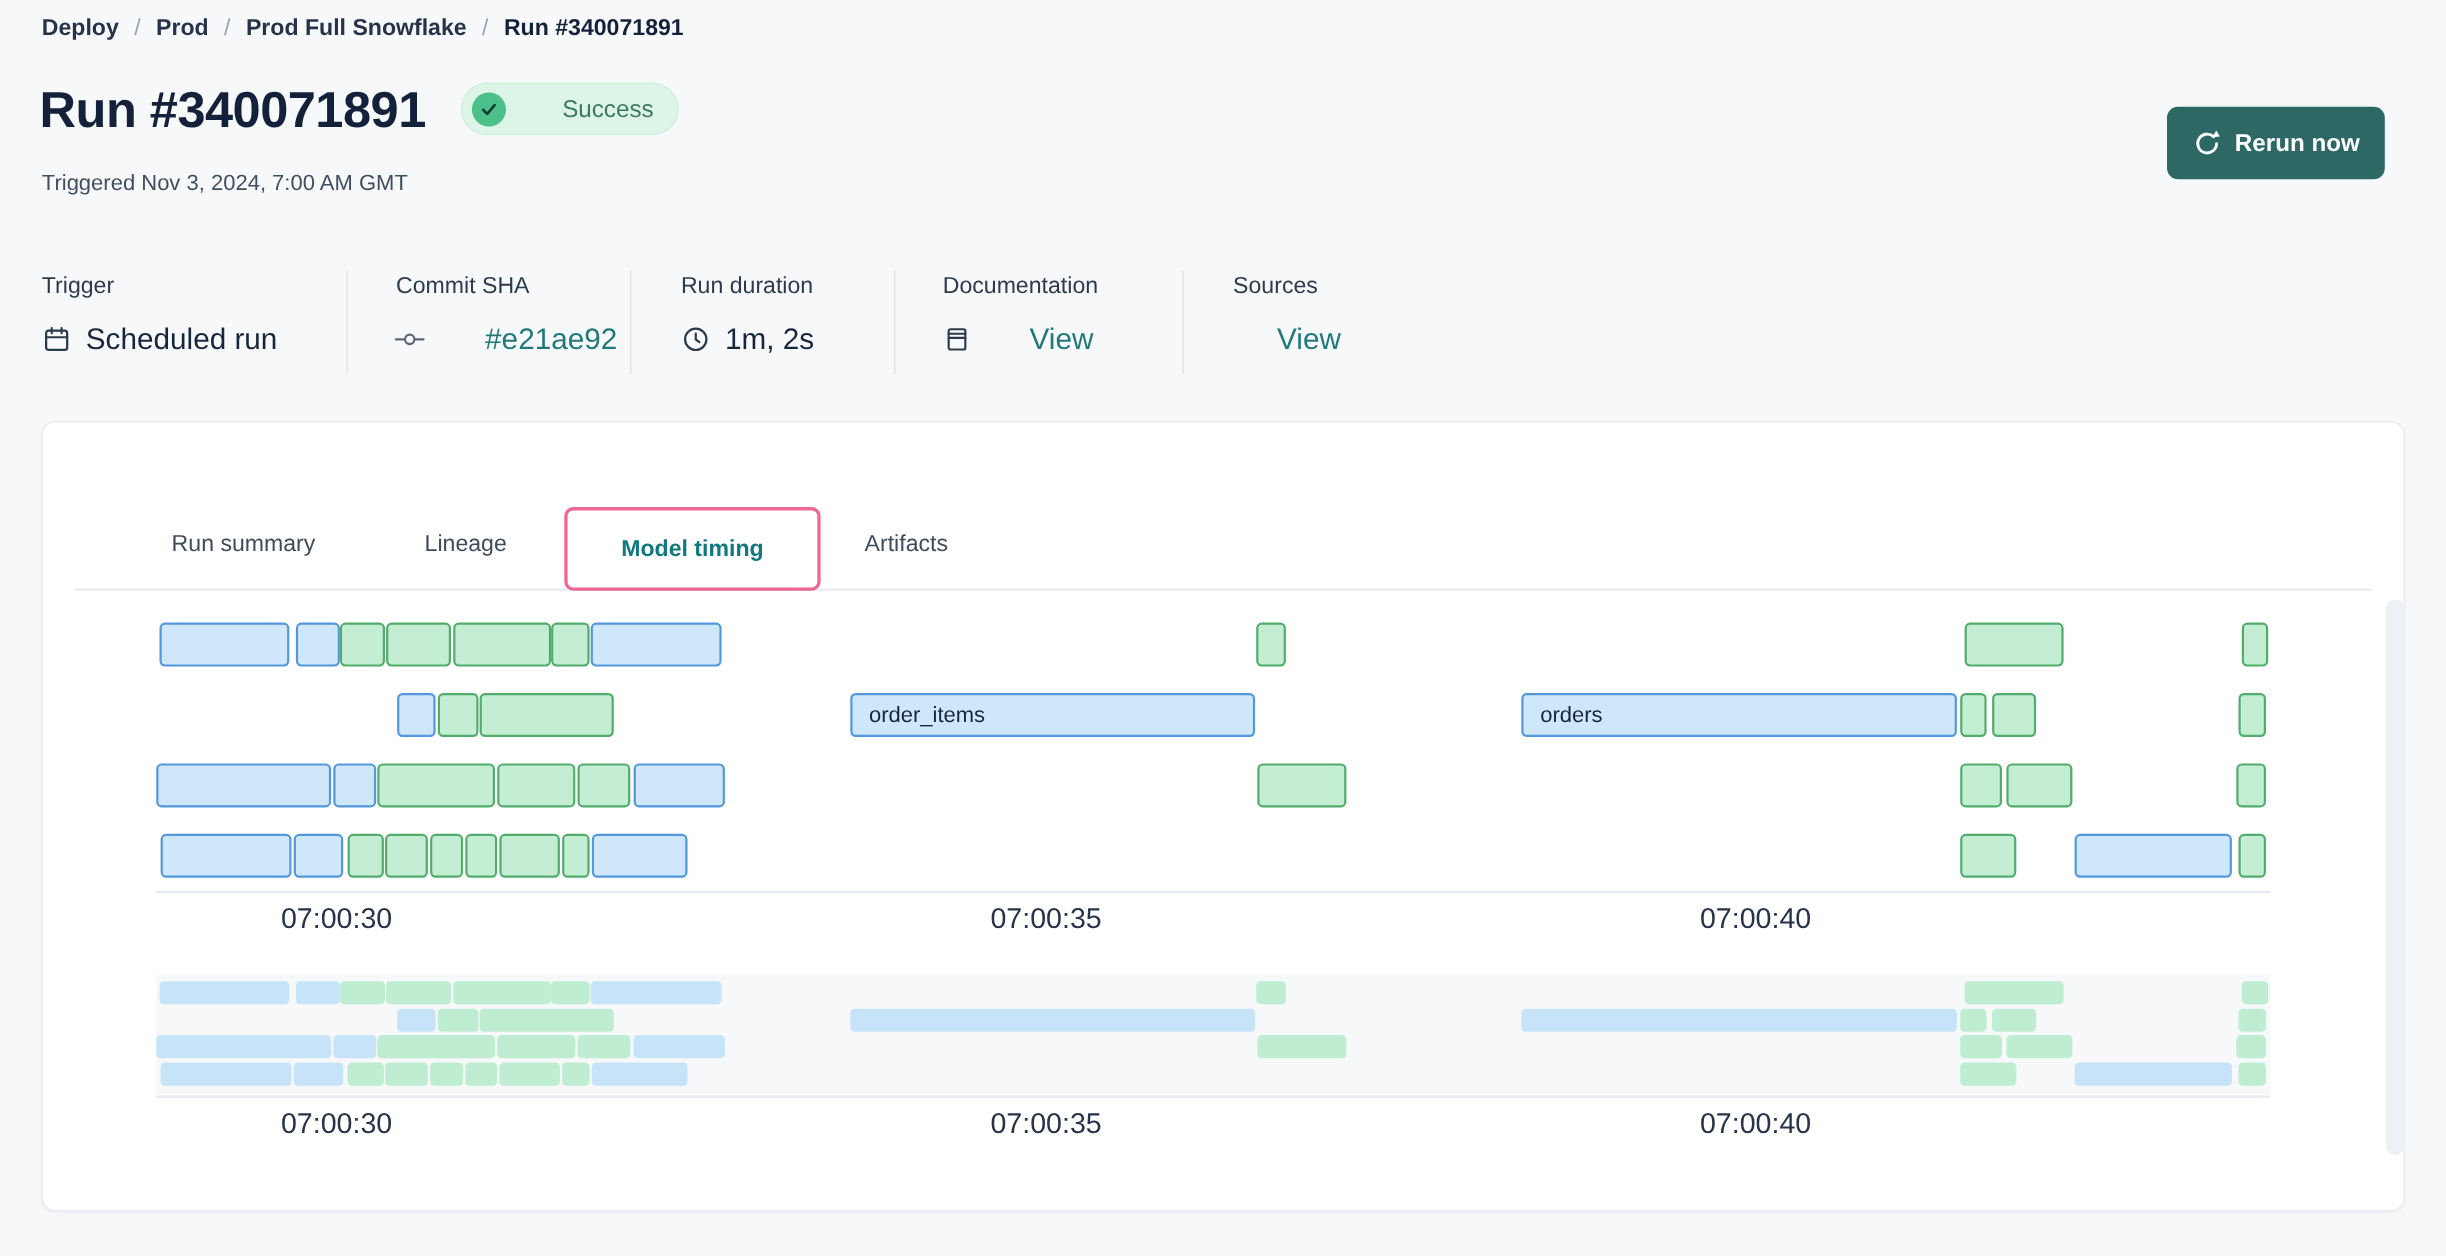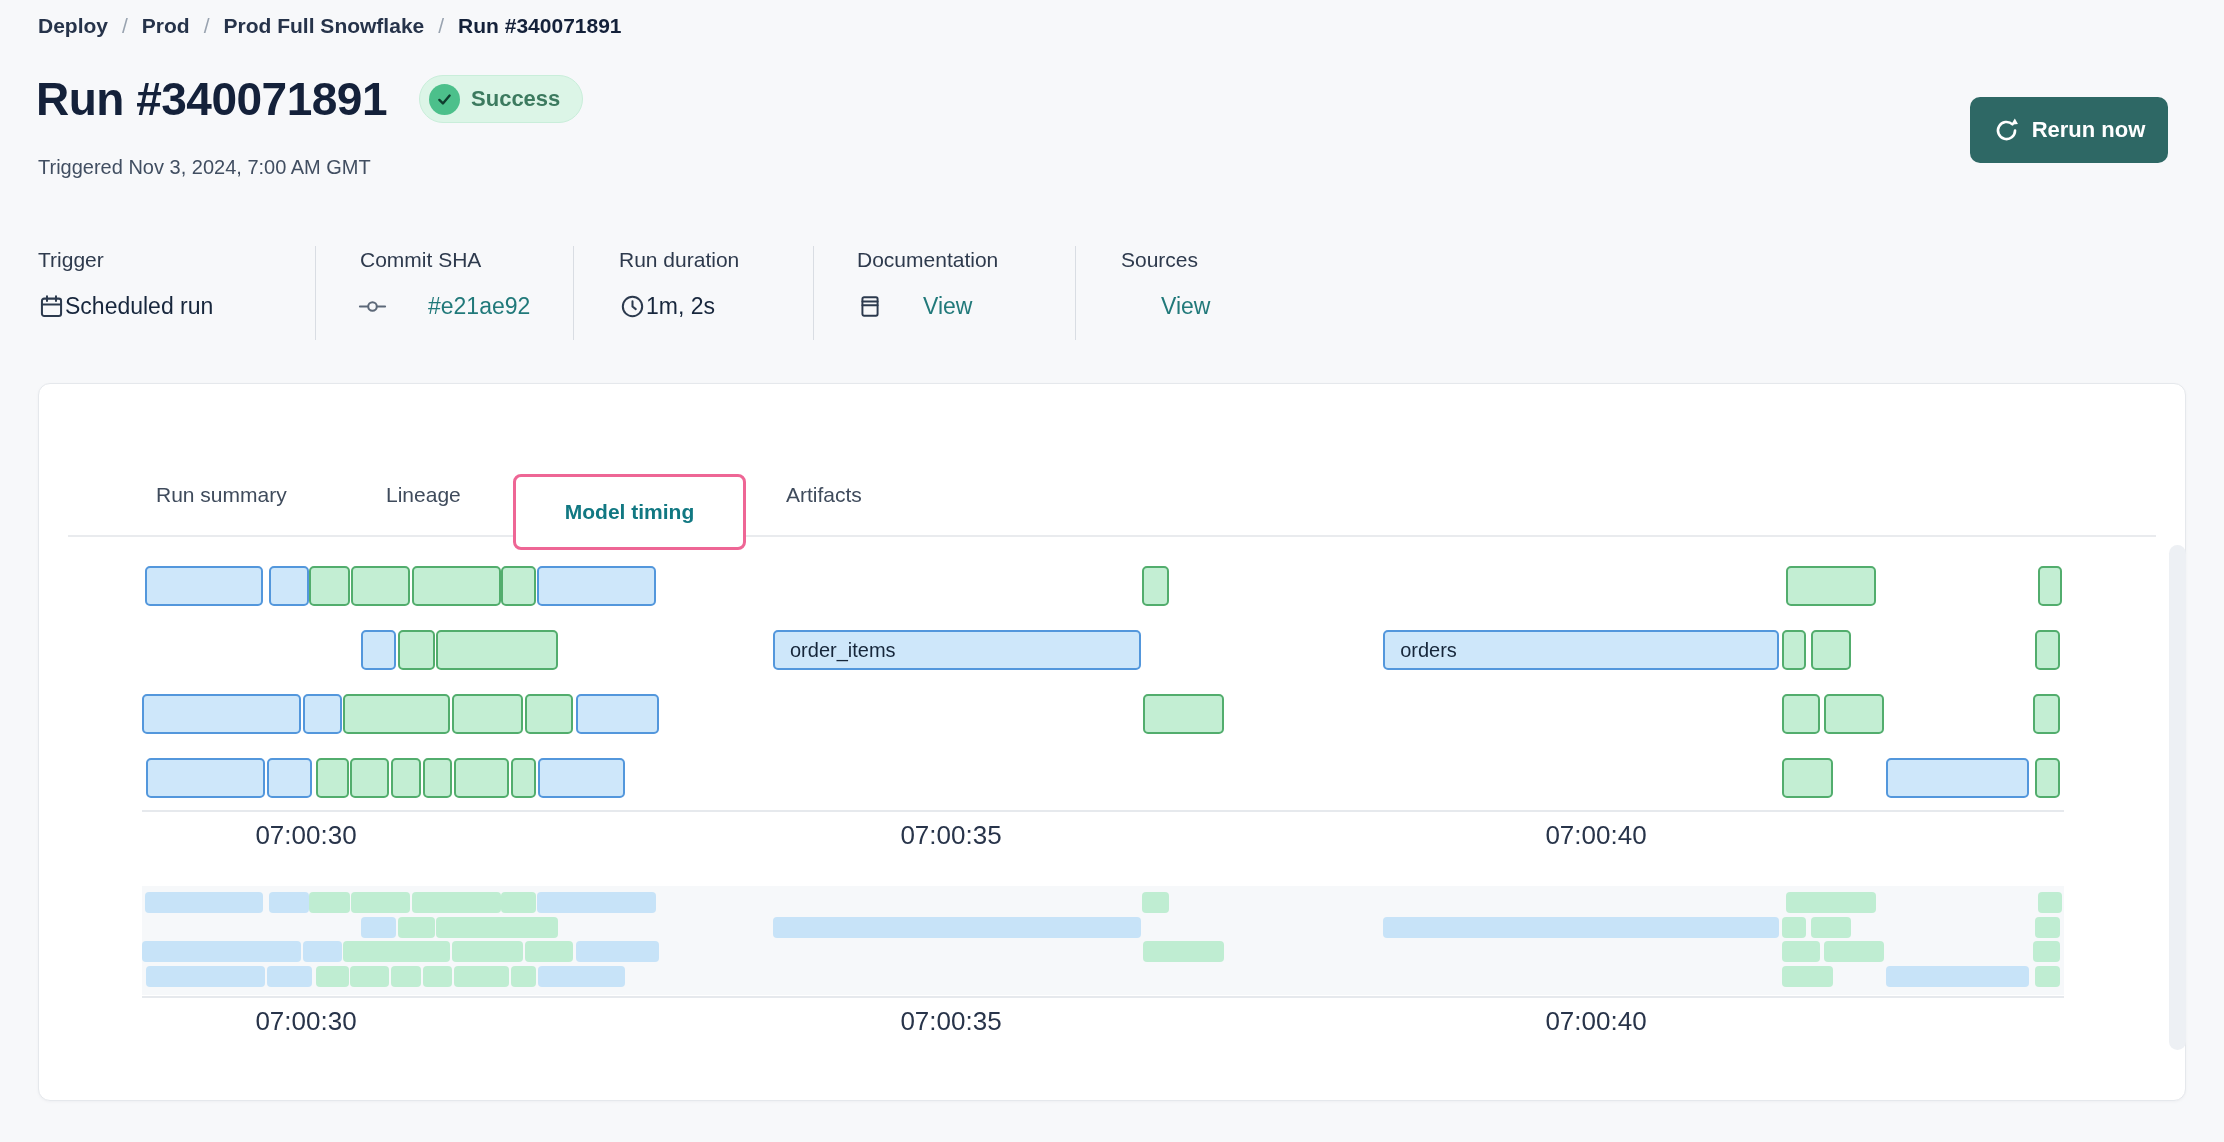--- a/index.html
+++ b/index.html
@@ -14,45 +14,45 @@
   .breadcrumb .crumb { cursor:pointer; }
   .breadcrumb .crumb.current { color:#14213a; }
 
   
   .title-row { position:absolute; left:36px; top:72px; display:flex; align-items:center; gap:32px; }
   h1.run-title { font-size:46px; font-weight:700; color:#14213a; letter-spacing:-0.5px; }
   .status-badge { display:flex; align-items:center; gap:11px; height:48px; padding:0 22px 0 9px;
                   border-radius:26px; background:var(--badge-bg,#dcf5e7); border:1px solid var(--badge-border,#c9eeda); }
   .status-circle { width:31px; height:31px; border-radius:50%; background:var(--badge-circle,#4cc08b);
                    display:flex; align-items:center; justify-content:center; }
-  .status-text { font-size:22px; font-weight:700; color:var(--badge-text,#3c7a5f); }
+  .status-text { font-size:22px; font-weight:400; color:var(--badge-text,#3c7a5f);margin-left:40px; }
   .triggered { position:absolute; left:38px; top:156px; font-size:20px; color:#414e61; }
 
   .rerun-btn { position:absolute; left:1970px; top:97px; width:198px; height:66px; border:none;
                border-radius:10px; background:var(--button-bg,#2e6865); color:#fff; font-family:inherit;
                font-size:22px; font-weight:700; display:flex; align-items:center; justify-content:center;
                gap:12px; cursor:pointer; }
 
   
   .meta-label { position:absolute; top:248px; font-size:21px; color:#2e3a4d; }
-  .meta-value { position:absolute; top:293px; display:flex; align-items:center; gap:0;
-                font-size:23px; color:#17263c; }
+  .meta-value { position:absolute; top:293px; display:flex; align-items:center; gap:13px;
+                font-size:27px; color:#17263c; }
   .meta-value .link { color:var(--link-teal,#21797a); cursor:pointer;margin-left:40px; }
   .meta-divider { position:absolute; top:246px; width:1px; height:94px; background:#d9dde3; }
 
   
   .card { position:absolute; left:38px; top:383px; width:2148px; height:718px; background:#ffffff;
           border:1px solid #e5e8ec; border-radius:12px; box-shadow:0 1px 3px rgba(20,33,58,0.04); }
 
   
   .tab { position:absolute; top:483px; font-size:21px; font-weight:500; color:#3f4b5c; cursor:pointer;text-align:right; }
   .tabs-divider { position:absolute; left:68px; top:535px; width:2088px; height:2px; background:#e9ebee; }
   .tab-active-box { position:absolute; left:513px; top:461px; width:233px; height:76px; background:#ffffff;
                     border:3px solid var(--pink,#ee6695); border-radius:8px; display:flex; align-items:center;
-                    justify-content:center; cursor:pointer; z-index:3;margin-top:13px; }
+                    justify-content:center; cursor:pointer; z-index:3; }
   .tab-active-box .label { font-size:21px; font-weight:700; color:var(--accent-teal,#117882); }
 
   
   .bar { position:absolute; display:flex; align-items:center; }
   .bar-label { padding-left:15px; font-size:20px; color:#16263a; white-space:nowrap; }
   .axis-line { position:absolute; left:142px; width:1922px; height:2px; background:#e6e9ed; }
   .tick { position:absolute; transform:translateX(-50%); font-size:26px; color:#28344a; white-space:nowrap; }
   .minimap-band { position:absolute; left:142px; top:886px; width:1922px; height:109px; background:#f6f8fa; }
   .scrollbar { position:absolute; left:2169px; top:545px; width:17px; height:505px; background:#edf0f4; border-radius:9px; }
   svg { display:block; }

